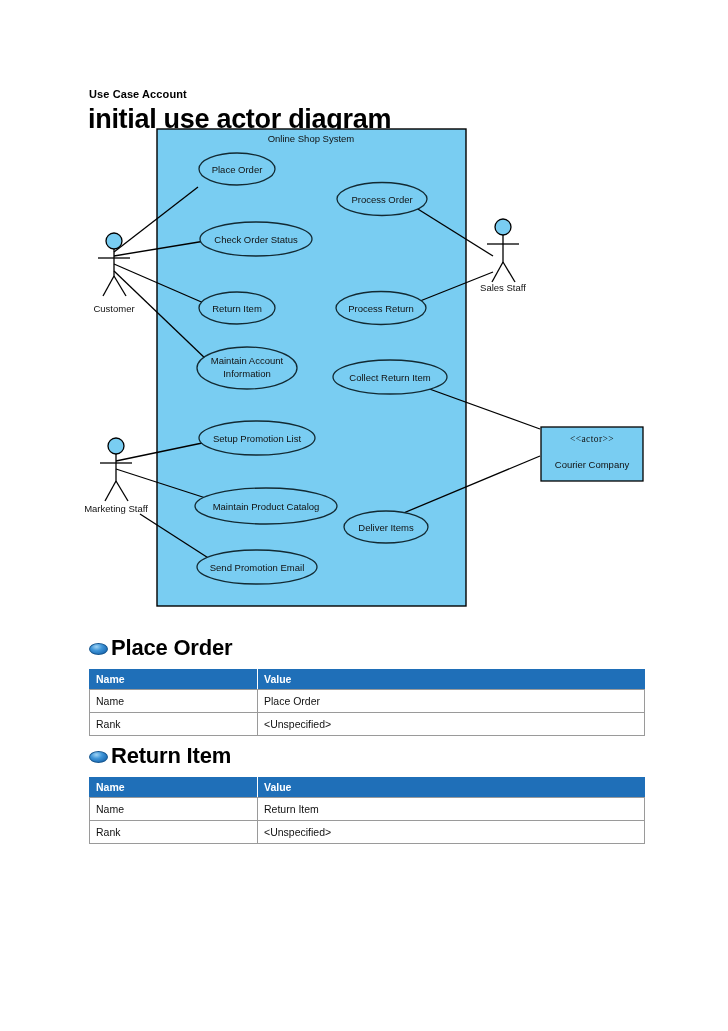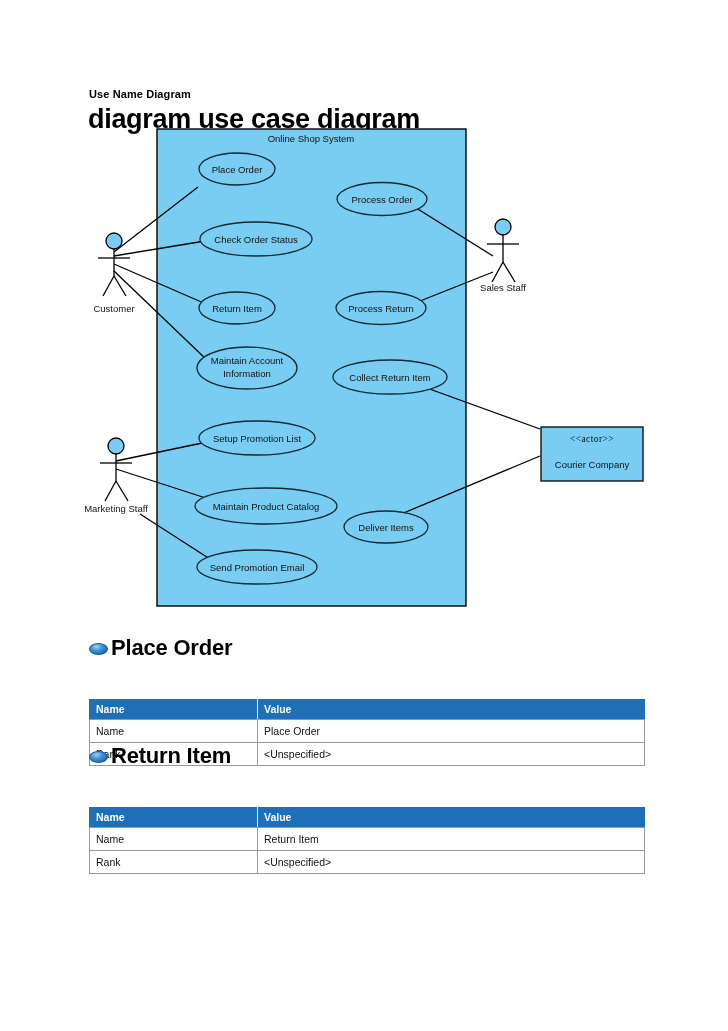--- a/index.html
+++ b/index.html
@@ -75,21 +75,20 @@
     line-height: 28px;
     white-space: nowrap;
   }
   
   table.props {
     position: absolute;
     border-collapse: collapse;
     width: 555px;
     table-layout: fixed;
     font-size: 10.5px;
-    margin-top: 30px;
   }
   table.props col.c1 { width: 168px; }
   table.props col.c2 { width: 387px; }
   table.props thead th {
     background: #1f6fb8;
     color: #ffffff;
     font-weight: bold;
     font-size: 10.5px;
     text-align: left;
     padding: 3px 0 3px 6px;
@@ -111,22 +110,22 @@
   }
   table.props tbody td:first-child { border-left: 1px solid #9a9a9a; }
   table.props tbody td:last-child { border-right: 1px solid #9a9a9a; }
   table.props thead th:first-child { border-left: 1px solid #1f6fb8; }
 </style>
 </head>
 <body>
 
 <div class="page">
 
-  <div class="kicker">Use Name Diagram</div>
-  <div class="maintitle">diagram use case diagram</div>
+  <div class="kicker">Use Case Account</div>
+  <div class="maintitle">initial use actor diagram</div>
 
   <div class="diagram">
     <svg width="560" height="495" viewBox="0 0 560 495" xmlns="http://www.w3.org/2000/svg">
 
       <rect x="72" y="5" width="309" height="477" fill="#79cdf2" stroke="#000000" stroke-width="1.4"></rect>
       <text x="226" y="18" font-family="Liberation Sans, sans-serif" font-size="9.5" fill="#111" text-anchor="middle">Online Shop System</text>
 
       <g stroke="#000000" stroke-width="1.3" fill="none">
 
         <line x1="29" y1="128" x2="113" y2="63"></line>

